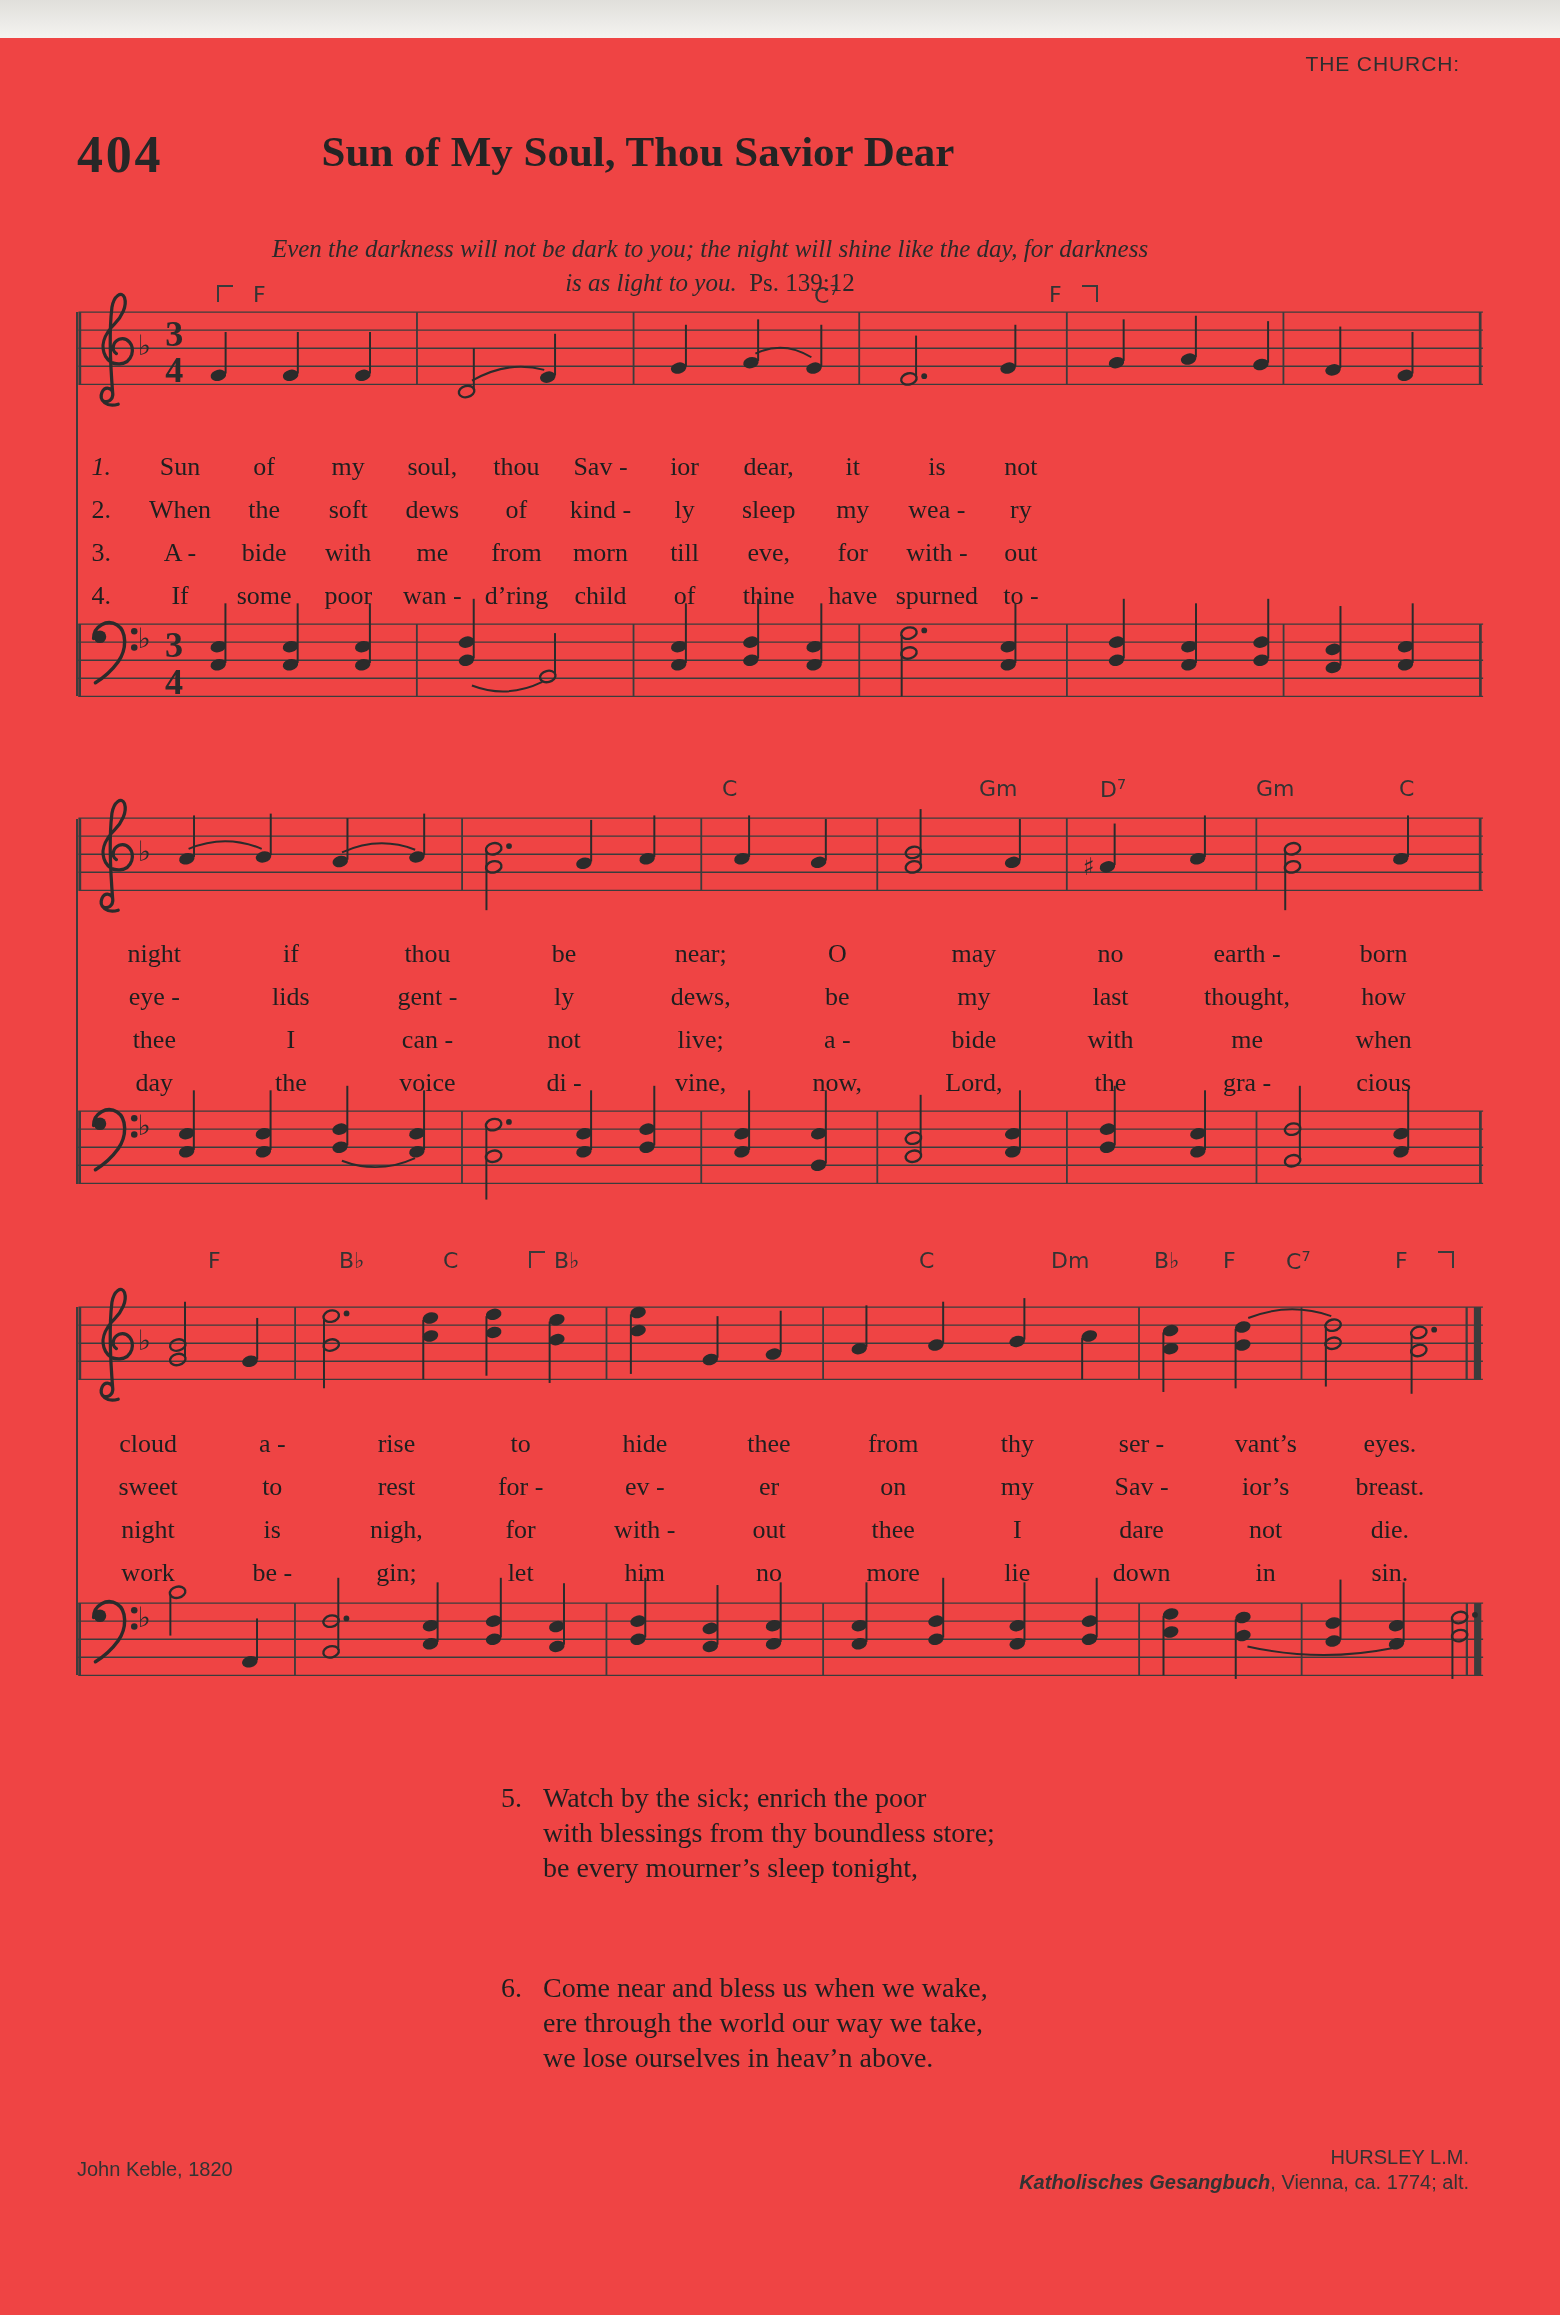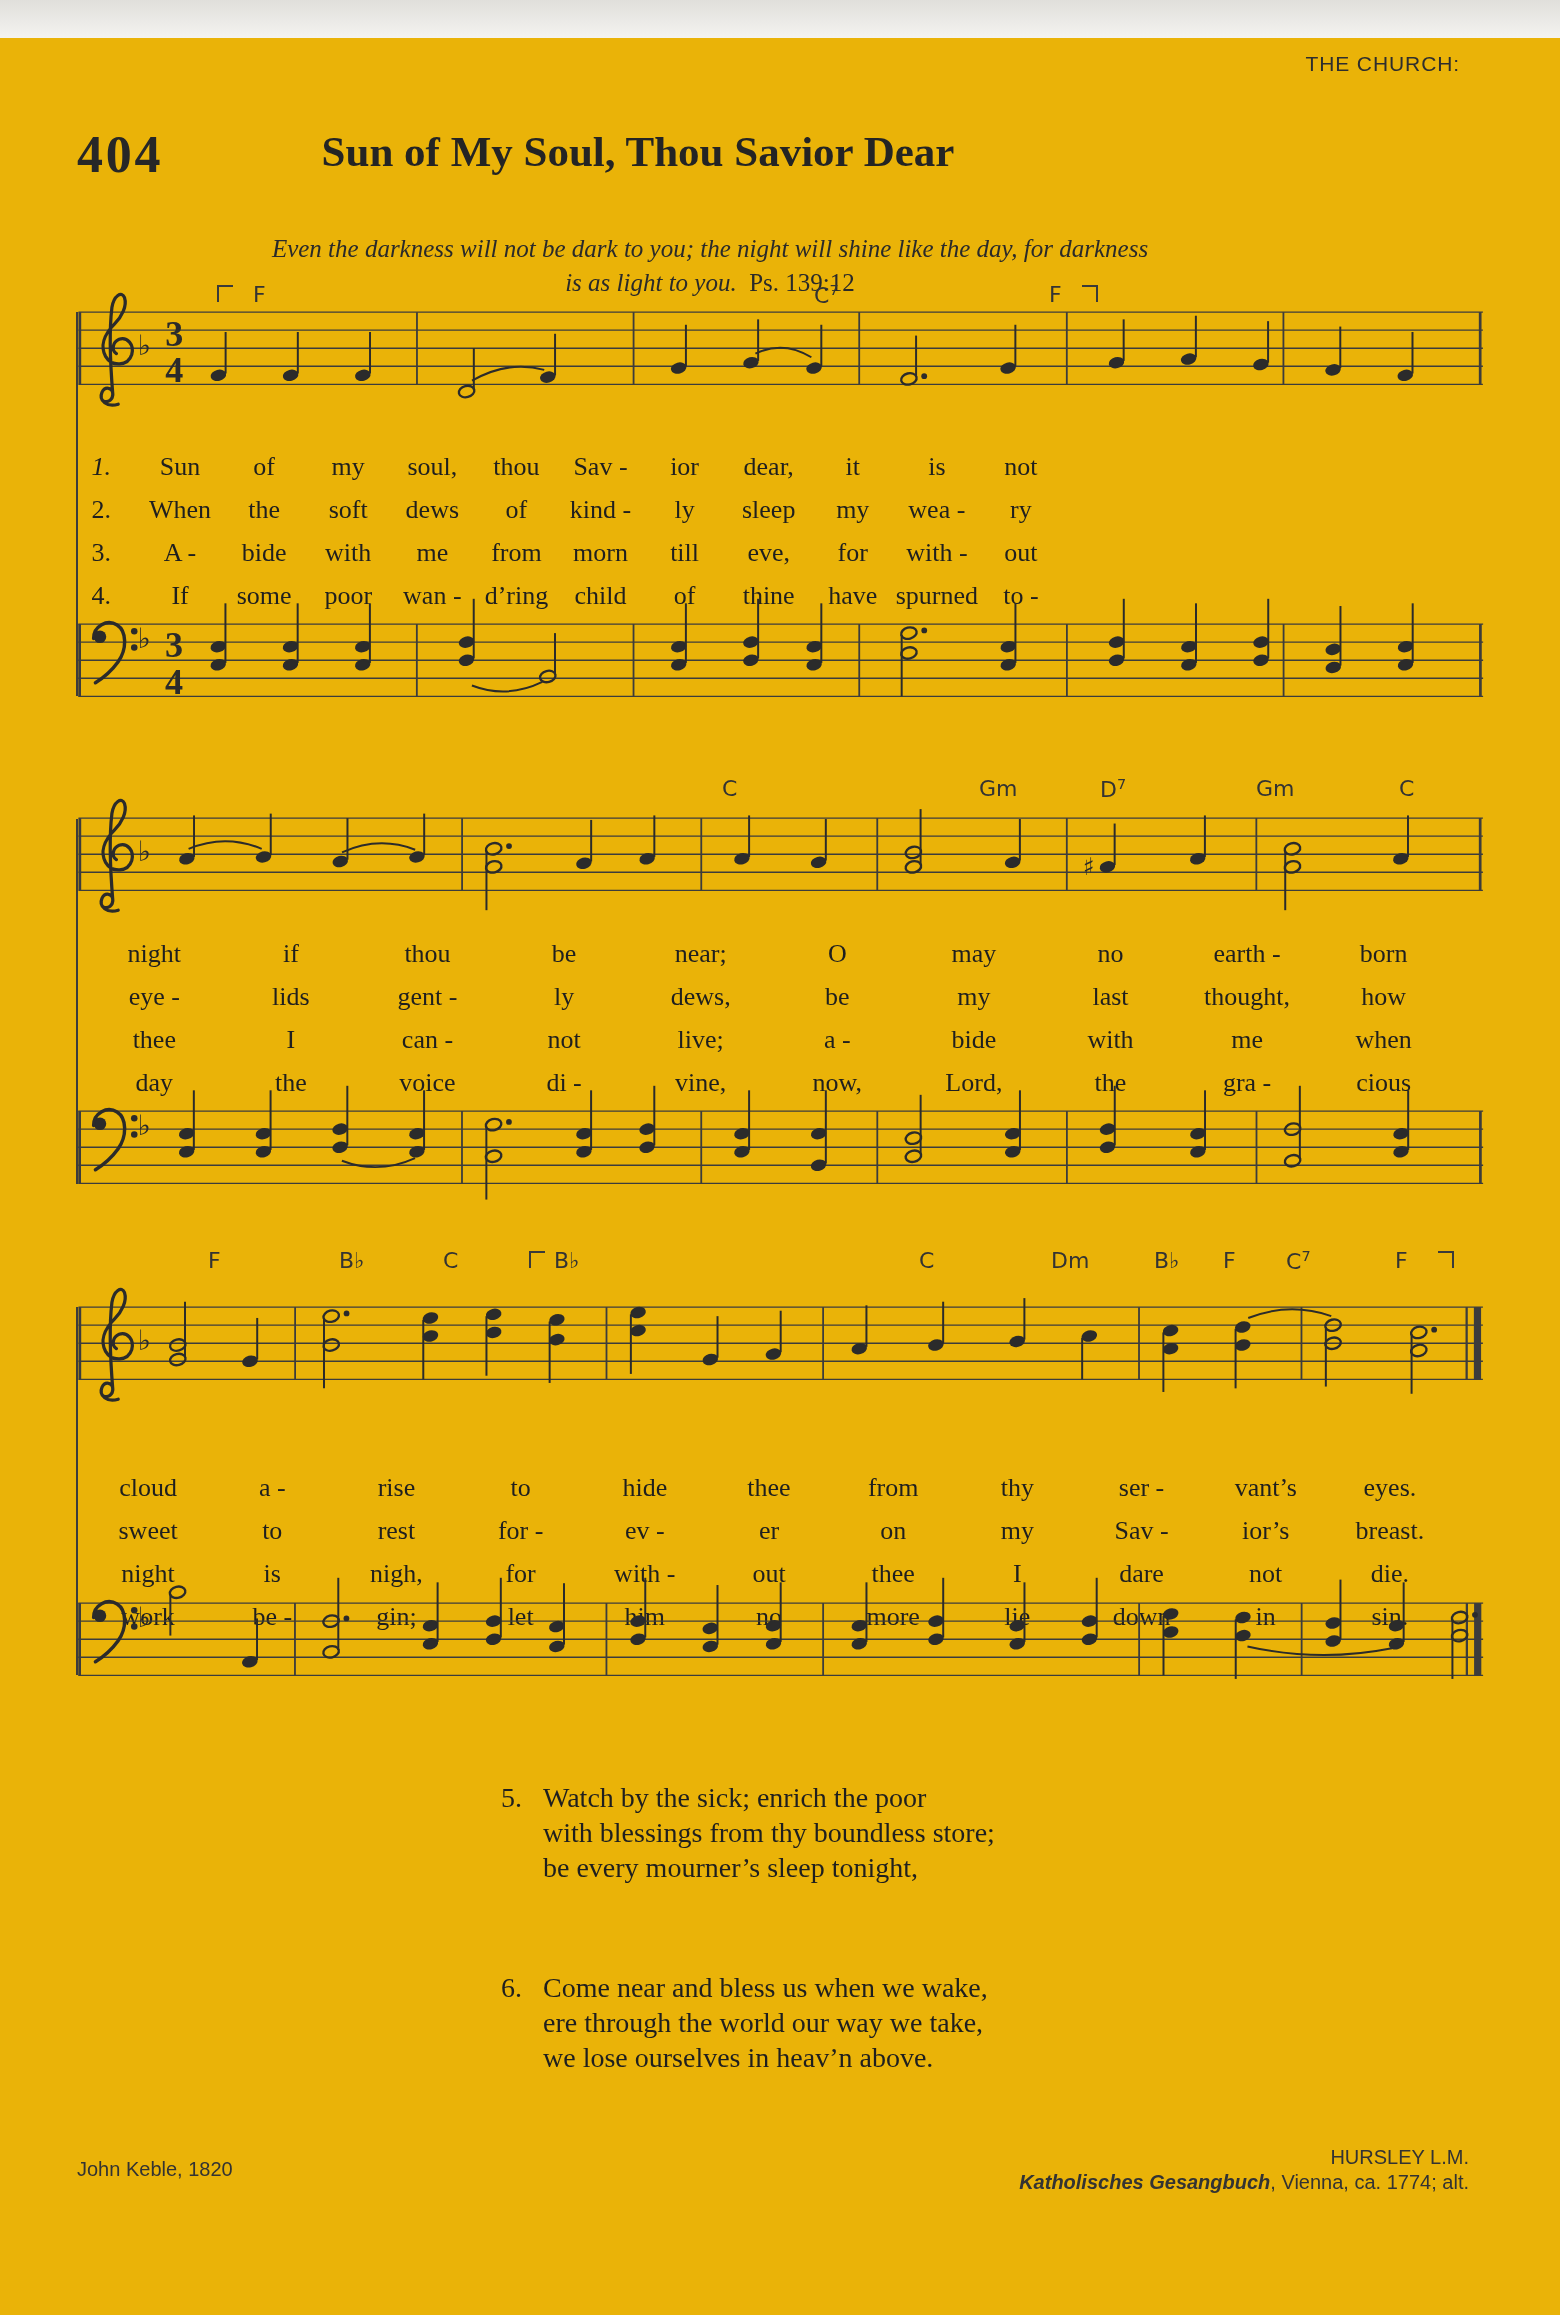--- a/index.html
+++ b/index.html
@@ -1,16 +1,16 @@
 <!DOCTYPE html>
 <html style="font-size:14.5px"><head>
 <meta charset="utf-8">
 <style>
   html,body{margin:0;padding:0;background:#f4f3f0;}
-  .page{position:relative;width:1560px;height:2316px;background:#eab308;
+  .page{position:relative;width:1560px;height:2316px;background:#ef4444;
         font-family:"Liberation Serif",serif;color:#222;overflow:hidden;}
   .top-shade{position:absolute;top:0;left:0;right:0;height:38px;
         background:linear-gradient(#e0dfdb,#f4f3f0);}
   .header-right{position:absolute;top:52px;right:100px;
         font-family:"Liberation Sans",sans-serif;font-size:21px;letter-spacing:0.9px;color:#2e2e2e;}
   .hymn-number{position:absolute;top:125px;left:77px;font-size:52px;font-weight:700;
         letter-spacing:2.7px;color:#272727;}
   .page-title{position:absolute;top:127px;left:0;width:1276px;text-align:center;
         font-size:43px;font-weight:700;color:#242424;}
   .scripture{position:absolute;top:206px;left:0;width:1420px;text-align:center;
@@ -177,21 +177,21 @@
       <div class="cell">the</div>
       <div class="cell">voice</div>
       <div class="cell">di -</div>
       <div class="cell">vine,</div>
       <div class="cell">now,</div>
       <div class="cell">Lord,</div>
       <div class="cell">the</div>
       <div class="cell">gra -</div>
       <div class="cell">cious</div>
     </div>
-    <div class="lyrics" style="left: 86px; top: 1422px; width: 1366px; grid-template-columns: repeat(11, 1fr); margin-top: 44px;">
+    <div class="lyrics" style="left: 86px; top: 1422px; width: 1366px; grid-template-columns: repeat(11, 1fr);">
       <div class="cell">cloud</div>
       <div class="cell">a -</div>
       <div class="cell">rise</div>
       <div class="cell">to</div>
       <div class="cell">hide</div>
       <div class="cell">thee</div>
       <div class="cell">from</div>
       <div class="cell">thy</div>
       <div class="cell">ser -</div>
       <div class="cell">vant’s</div>

